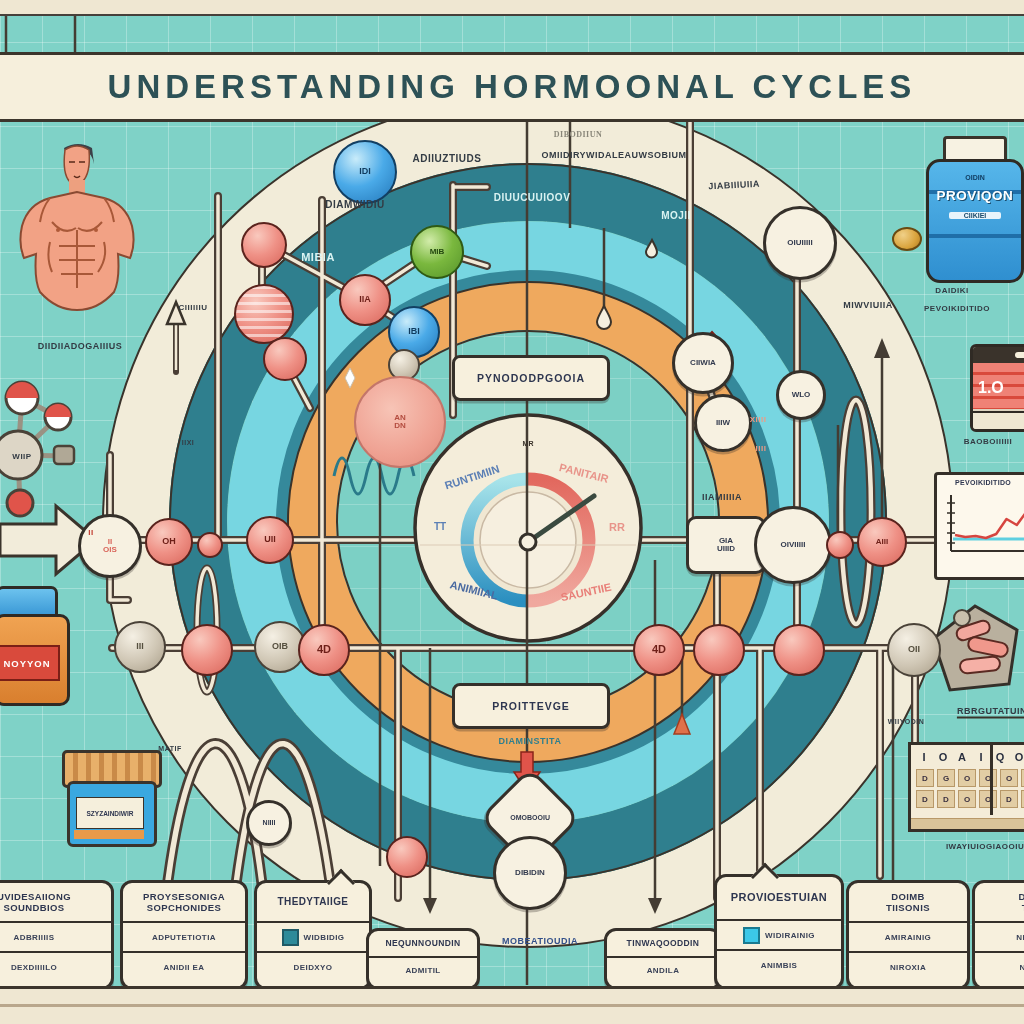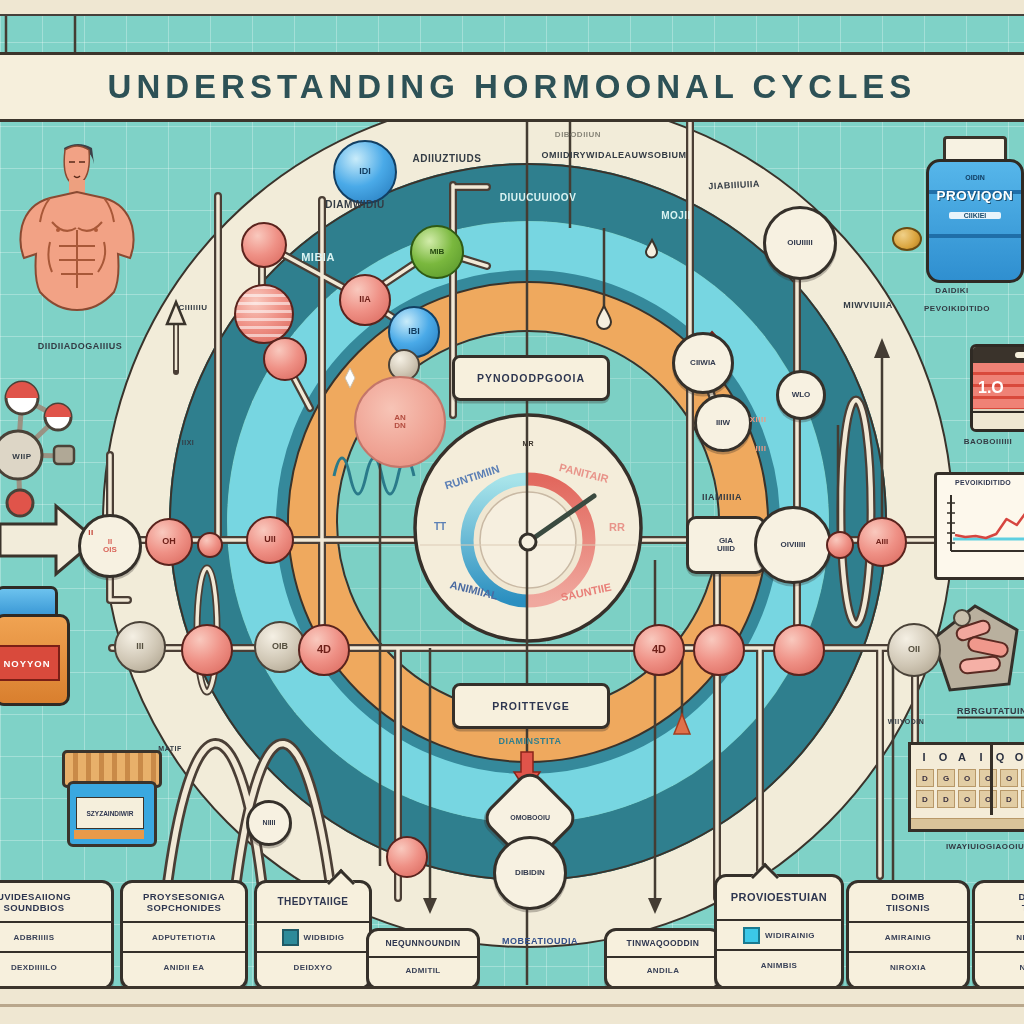--- a/index.html
+++ b/index.html
@@ -479,23 +479,23 @@
       <span style="font-size: 7px; color: rgb(50, 58, 78);">NIIII</span>
     </div>
     <div class="node gold" style="left: 892px; top: 227px; width: 26px; height: 20px;">
       <span style="font-size: 9px; color: rgb(106, 74, 18);"></span>
     </div>
   </div>
 <div id="labels-layer">
     <div class="flabel" style="left: 447px; top: 158px; transform: translate(-50%, -50%);">ADIIUZTIUDS</div>
     <div class="flabel" style="left: 312px; top: 204px; transform: translate(-50%, -50%); margin-left: 43px;">DIAMWIDIU</div>
     <div class="flabel lt" style="left: 318px; top: 257px; font-size: 11px; transform: translate(-50%, -50%);">MIBIA</div>
-    <div class="flabel grey" style="left: 578px; top: 134px; font-size: 8px; transform: translate(-50%, -50%);">DIBODIIUN</div>
+    <div class="flabel grey" style="left: 578px; top: 134px; font-size: 8px; transform: translate(-50%, -50%); font-family: Liberation Serif, serif;">DIBODIIUN</div>
     <div class="flabel" style="left: 614px; top: 155px; font-size: 9px; transform: translate(-50%, -50%);">OMIIDIRYWIDALEAUWSOBIUM</div>
-    <div class="flabel lt" style="left: 532px; top: 197px; transform: translate(-50%, -50%); margin-left: 6px;">DIUUCUUIOOV</div>
+    <div class="flabel lt" style="left: 532px; top: 197px; transform: translate(-50%, -50%);">DIUUCUUIOOV</div>
     <div class="flabel lt" style="left: 676px; top: 215px; transform: translate(-50%, -50%);">MOJII</div>
     <div class="flabel" style="left: 734px; top: 185px; font-size: 9px; transform: translate(-50%, -50%) rotate(-3deg);">JIABIIIUIIA</div>
     <div class="flabel" style="left: 868px; top: 305px; font-size: 9px; transform: translate(-50%, -50%);">MIWVIUIIA</div>
     <div class="flabel" style="left: 193px; top: 307px; font-size: 8px; transform: translate(-50%, -50%);">CIIIIIIU</div>
     <div class="flabel" style="left: 80px; top: 346px; font-size: 9px; transform: translate(-50%, -50%);">DIIDIIADOGAIIIUS</div>
     <div class="flabel red" style="left: 91px; top: 532px; font-size: 8px; transform: translate(-50%, -50%);">II</div>
     <div class="flabel" style="left: 188px; top: 442px; font-size: 7px; transform: translate(-50%, -50%);">IIXI</div>
     <div class="flabel" style="left: 170px; top: 748px; font-size: 7px; transform: translate(-50%, -50%);">MATIF</div>
     <div class="flabel" style="left: 722px; top: 497px; font-size: 9px; transform: translate(-50%, -50%);">IIAMIIIIA</div>
     <div class="flabel sal" style="left: 758px; top: 419px; font-size: 8px; transform: translate(-50%, -50%);">XIIII</div>

